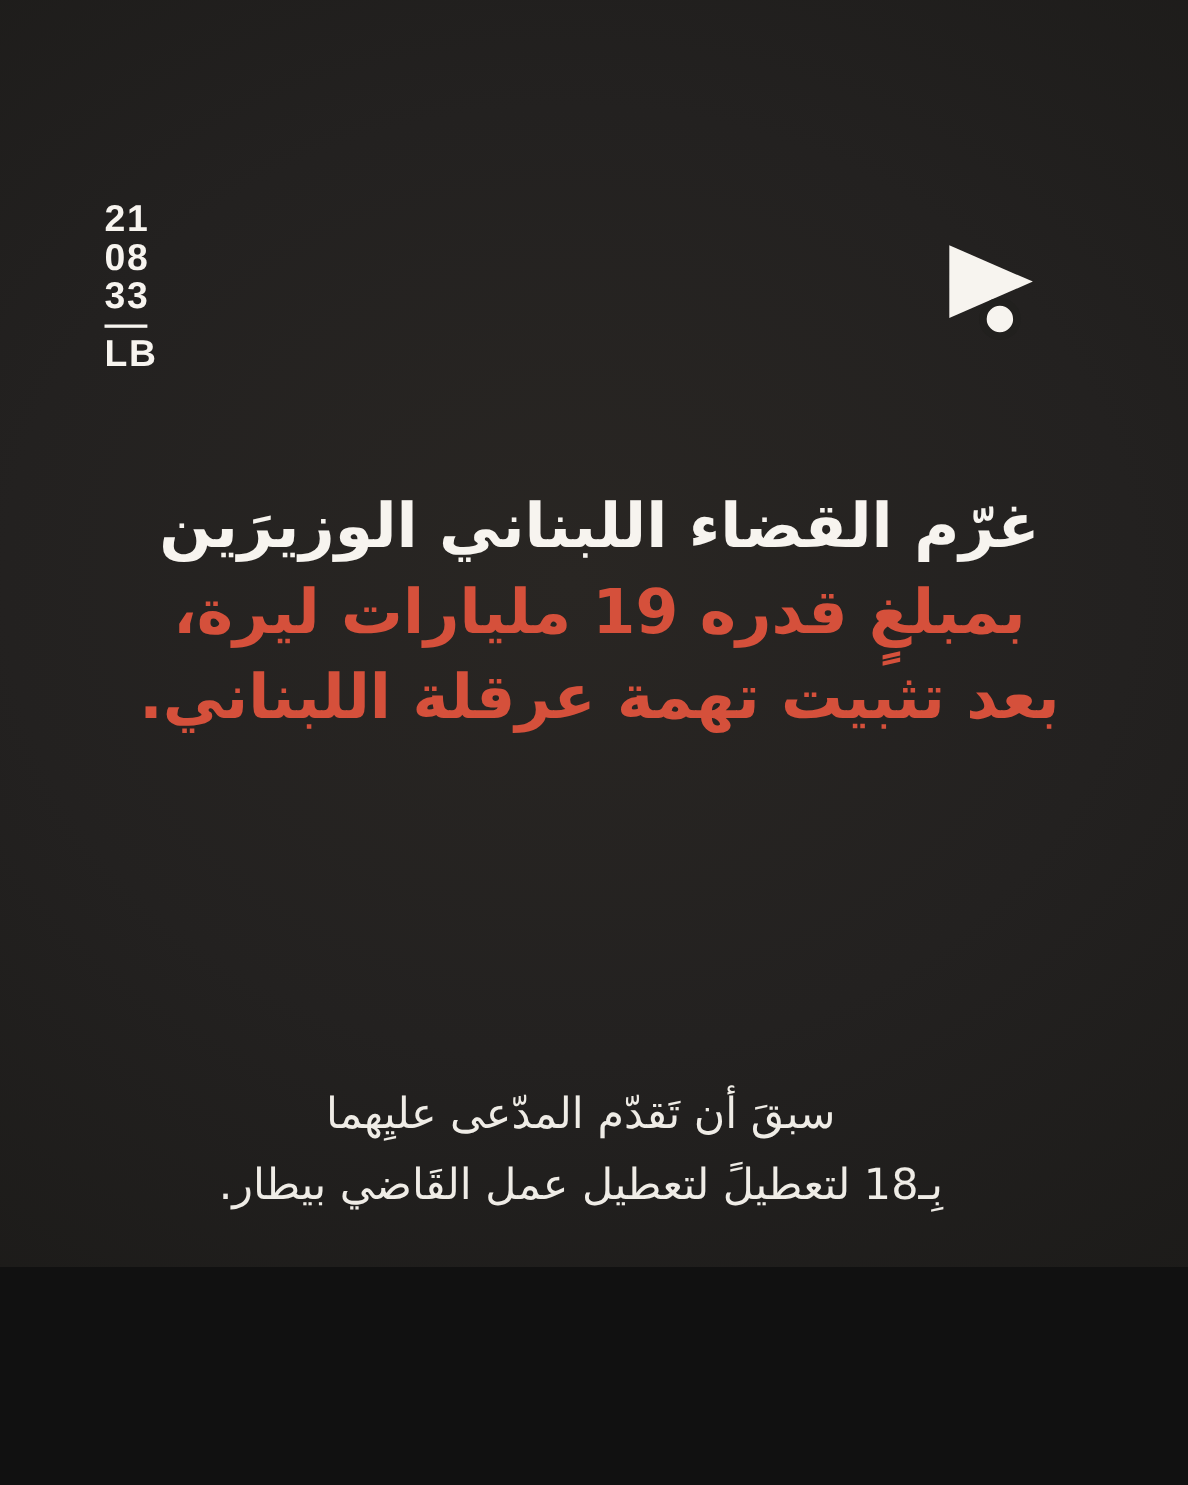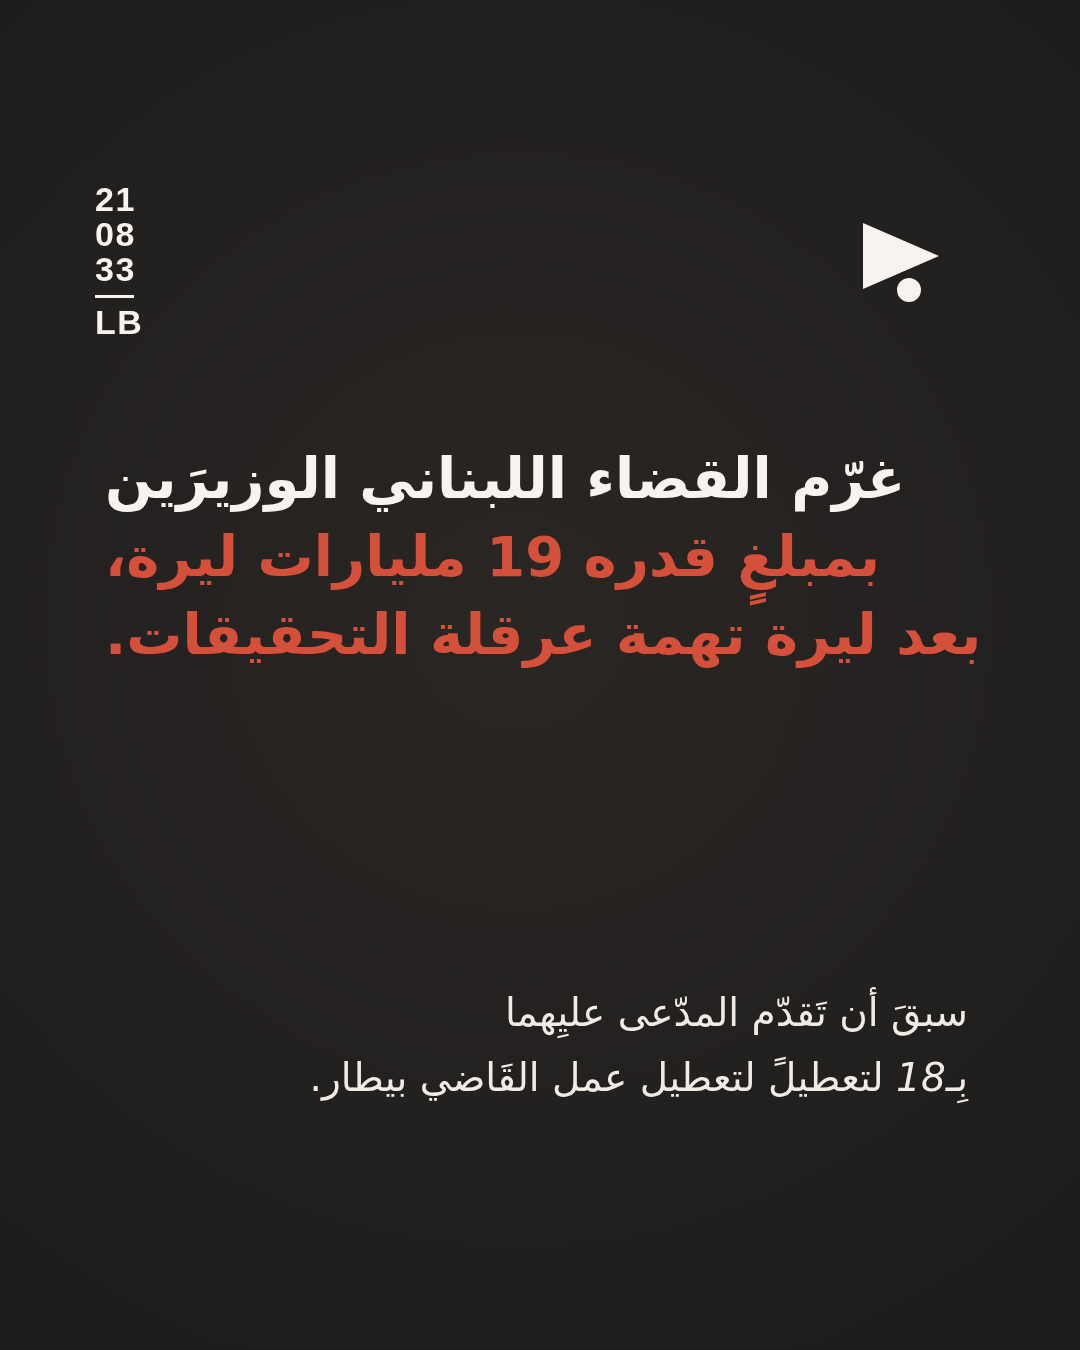--- a/index.html
+++ b/index.html
@@ -1,49 +1,49 @@
 <!DOCTYPE html>
 <html lang="ar"><head>
 <meta charset="utf-8">
 <style>
   html,body{margin:0;padding:0;background:#111;}
   .canvas{
     position:relative;
-    width:1080px;height:1350px;
+    width:1080px;height:1152px;
     overflow:hidden;
     background:radial-gradient(ellipse 95% 75% at 48% 46%, #292623 0%, #232120 50%, #1b1a18 100%);
     font-family:"DejaVu Sans",sans-serif;
   }
   
   .date-block{
     position:absolute;left:95px;top:182px;
     color:#f7f4ef;
     font-family:"Liberation Sans",sans-serif;
     font-weight:bold;font-size:34px;line-height:35px;
     letter-spacing:1.5px;
   }
   .date-rule{width:39px;height:3px;background:#f7f4ef;margin:8px 0 7px 0;}
   
   .logo{position:absolute;left:856px;top:216px;}
   
   .headline{
     position:absolute;right:95px;top:440px;width:880px;
-    direction:rtl;text-align:left;
+    direction:rtl;text-align:center;
     font-weight:bold;font-size:56px;line-height:78px;
     color:#f7f4ef;
   }
   .headline .red{color:#d5503b;}
   
   .footnote{
     position:absolute;right:112px;top:980px;width:880px;
-    direction:rtl;text-align:right;
+    direction:rtl;text-align:center;
     font-weight:normal;font-size:39px;line-height:65px;
     color:#efece6;
   }
-  .footnote .num{font-style:italic;}
+  .footnote .num{}
 </style>
 </head>
 <body>
 
 <div class="canvas">
 
   <div class="date-block">
     <div>21</div>
     <div>08</div>
     <div>33</div>
@@ -52,21 +52,21 @@
   </div>
 
   <svg class="logo" width="92" height="96" viewBox="0 0 92 96" aria-hidden="true">
     <polygon points="7,7 83,40 7,73" fill="#f7f4ef"></polygon>
     <circle cx="53" cy="74" r="15.5" fill="#f7f4ef" stroke="#21201e" stroke-width="7"></circle>
   </svg>
 
   <div class="headline">
     <div>غرّم القضاء اللبناني الوزيرَين</div>
     <div class="red">بمبلغٍ قدره 19 مليارات ليرة،</div>
-    <div class="red">بعد ليرة تهمة عرقلة التحقيقات.</div>
+    <div class="red">بعد تثبيت تهمة عرقلة اللبناني.</div>
   </div>
 
   <div class="footnote">
     <div>سبقَ أن تَقدّم المدّعى عليِهما</div>
     <div><span>بِـ</span><span class="num">18</span><span> لتعطيلً لتعطيل عمل القَاضي بيطار.</span></div>
   </div>
 
 </div>
 
 </body></html>

